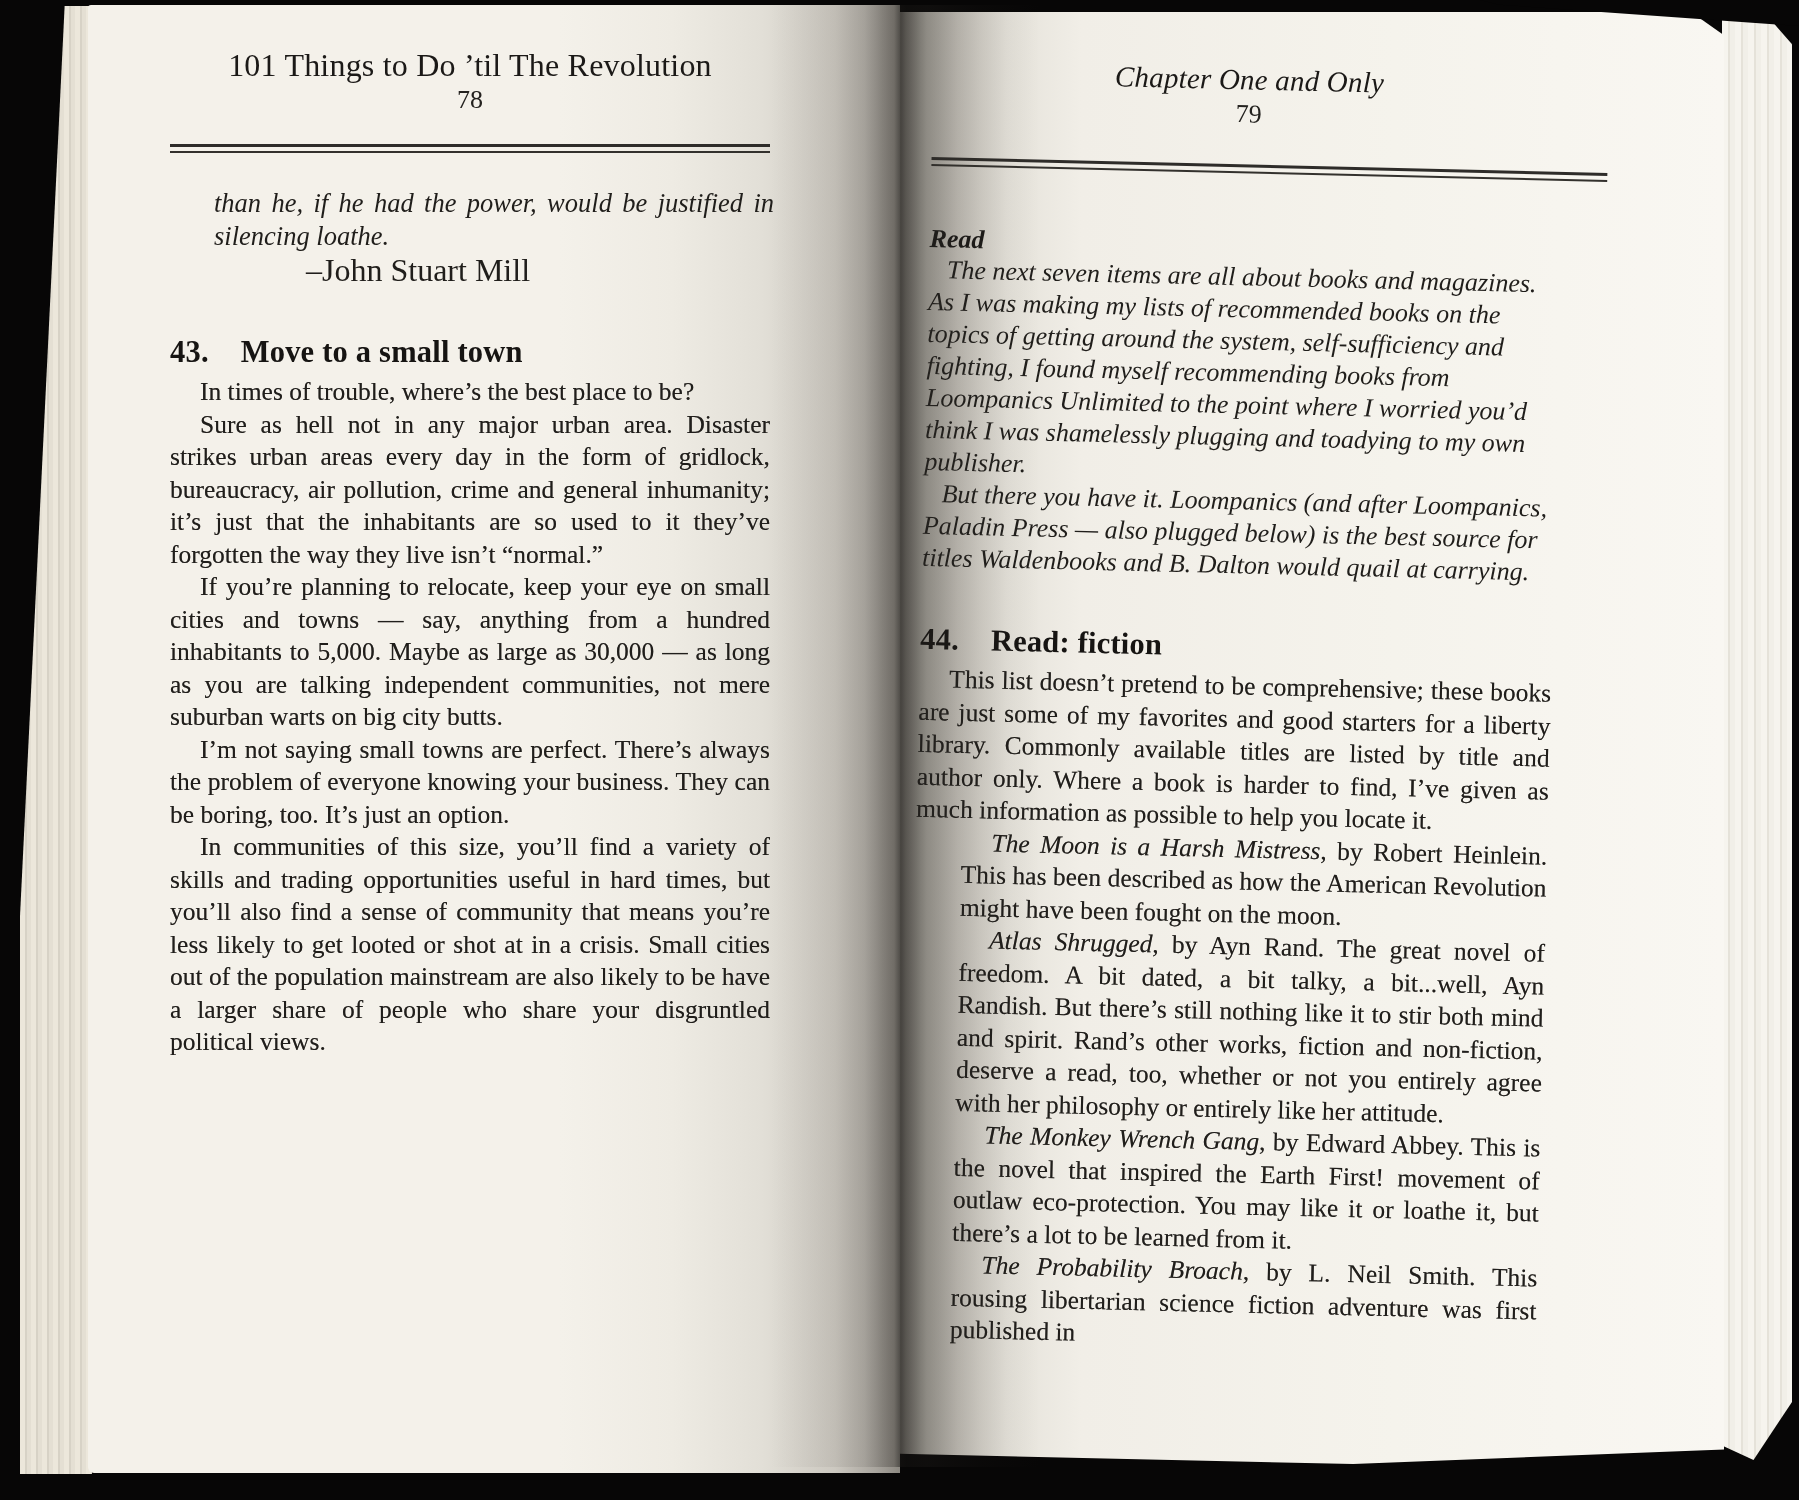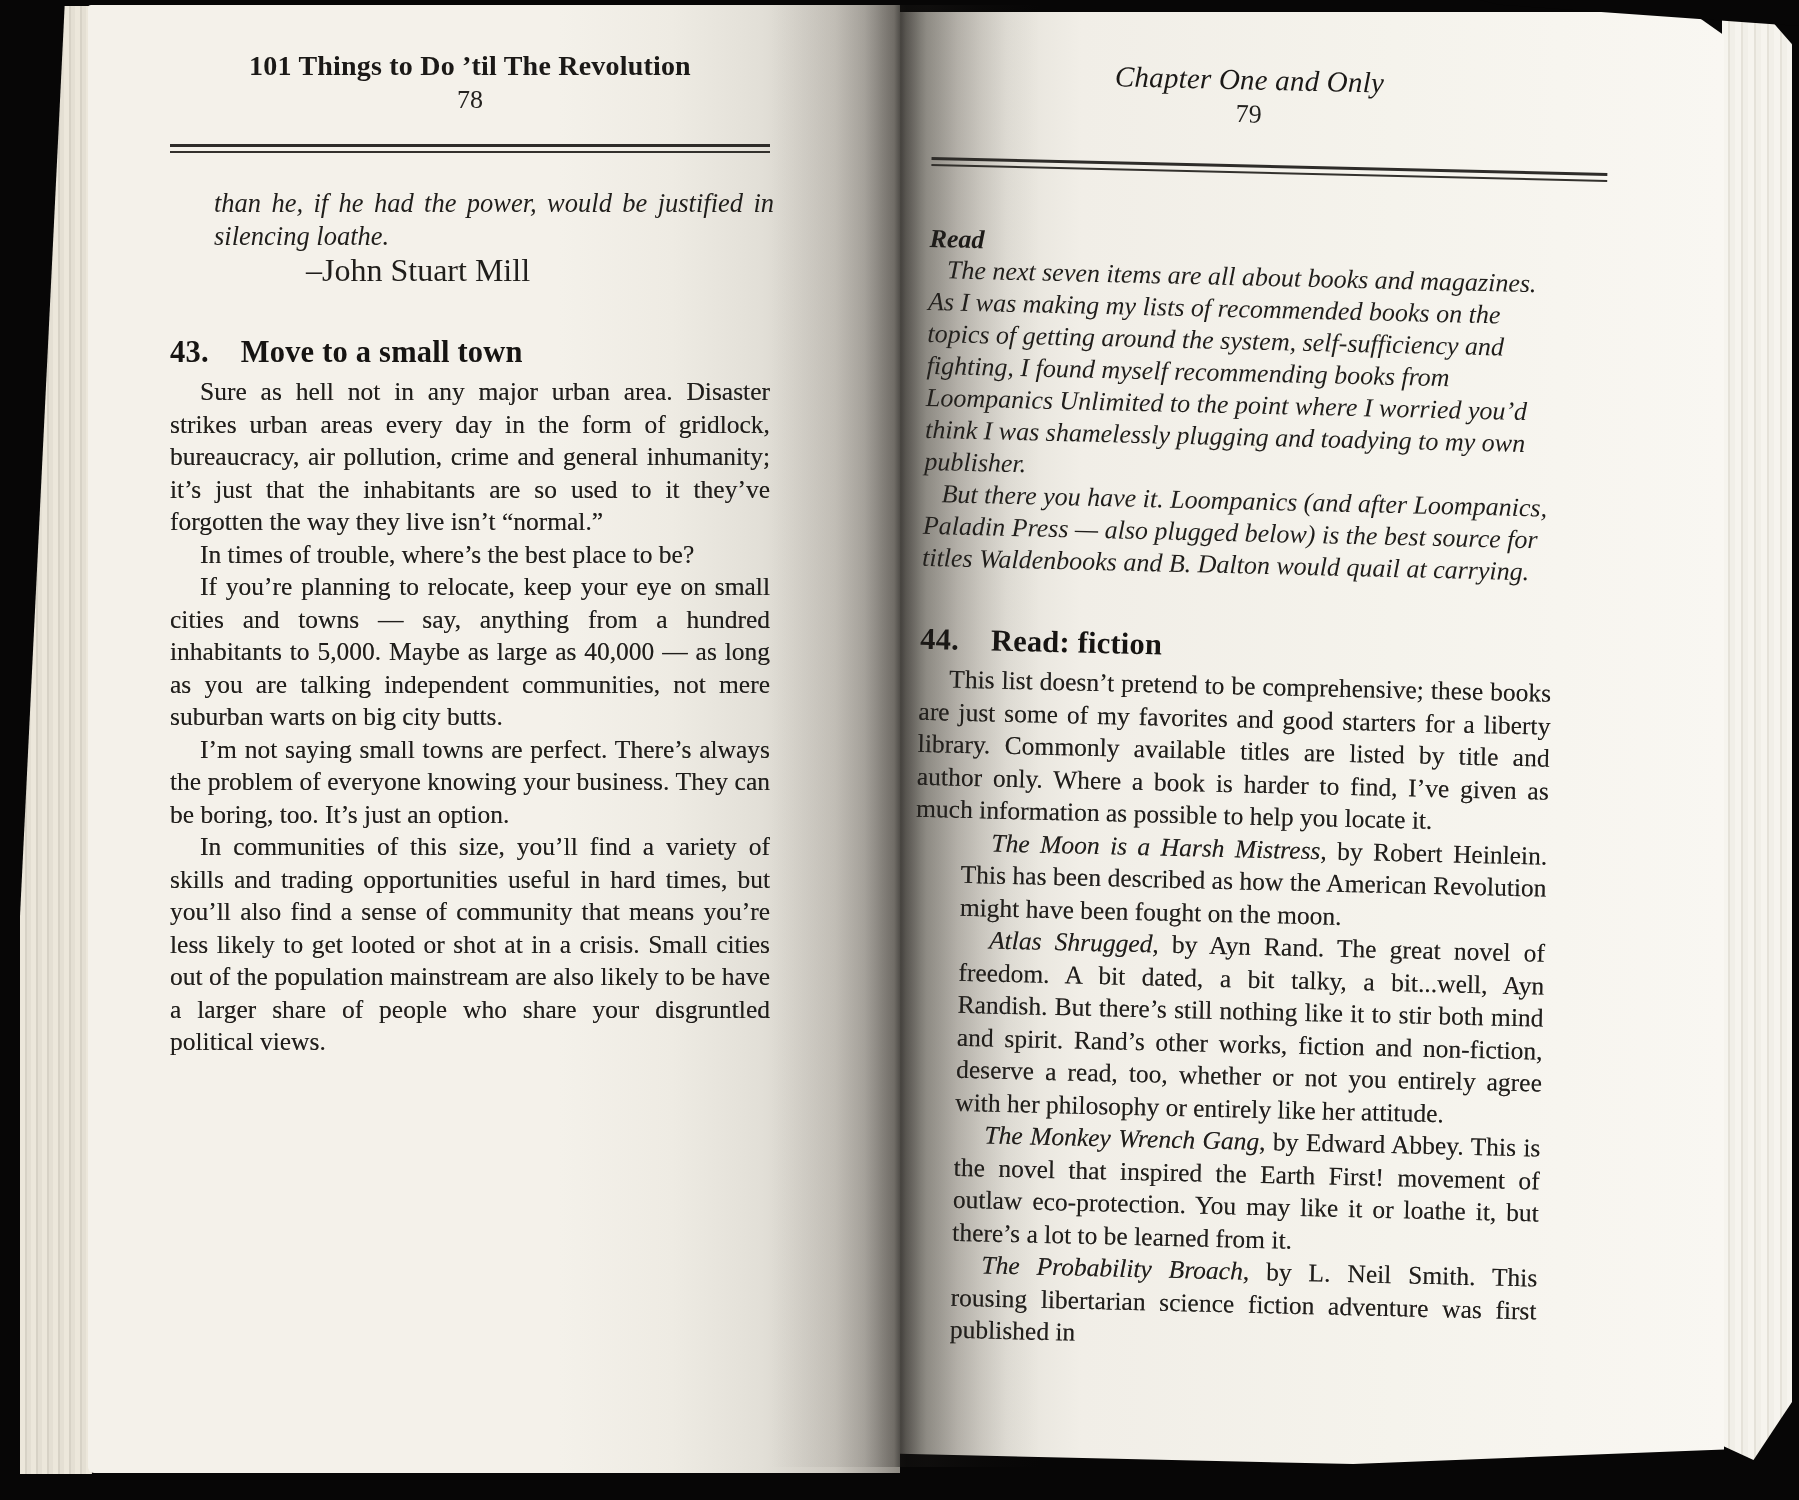--- a/index.html
+++ b/index.html
@@ -55,21 +55,21 @@
   .corner-wedge{
     position:absolute;left:1480px;top:0;width:319px;height:26px;
     background:#070606;
     clip-path:polygon(0 0,100% 0,100% 100%,6% 18%);
   }
   
   .inner{position:absolute;top:0;}
   .lp-inner{left:82px;width:600px;}
   .rp-inner{left:35px;width:632px;transform:rotate(1.35deg);transform-origin:0 0;}
   .running-title{
-    text-align:center;font-weight:bold;font-size:28px;line-height:33px;
+    text-align:center;font-weight:normal;font-size:32px;line-height:33px;
     margin-top:44px;letter-spacing:.2px;color:#1b1917;
   }
   .running-title.it{font-style:italic;font-weight:normal;font-size:29px;}
   .running-page{
     text-align:center;font-size:26px;line-height:32px;margin-top:2px;color:#24221f;
   }
   .double-rule{
     border-top:3px solid #2e2c29;border-bottom:2px solid #33312d;
     height:4px;margin-top:28px;
   }
@@ -116,23 +116,23 @@
         <div class="jline">than he, if he had the power, would be justified in</div>
         <div>silencing loathe.</div>
         <div class="attr">–John Stuart Mill</div>
       </div>
 
       <div class="section-head">
         <span class="num">43.</span><span>Move to a small town</span>
       </div>
 
       <div class="body-text">
+        <p>In times of trouble, where’s the best place to be?</p>
         <p>Sure as hell not in any major urban area. Disaster strikes urban areas every day in the form of gridlock, bureaucracy, air pollution, crime and general inhumanity; it’s just that the inhabitants are so used to it they’ve forgotten the way they live isn’t “normal.”</p>
-        <p>In times of trouble, where’s the best place to be?</p>
-        <p>If you’re planning to relocate, keep your eye on small cities and towns — say, anything from a hundred inhabitants to 5,000. Maybe as large as 40,000 — as long as you are talking independent communities, not mere suburban warts on big city butts.</p>
+        <p>If you’re planning to relocate, keep your eye on small cities and towns — say, anything from a hundred inhabitants to 5,000. Maybe as large as 30,000 — as long as you are talking independent communities, not mere suburban warts on big city butts.</p>
         <p>I’m not saying small towns are perfect. There’s always the problem of everyone knowing your business. They can be boring, too. It’s just an option.</p>
         <p>In communities of this size, you’ll find a variety of skills and trading opportunities useful in hard times, but you’ll also find a sense of community that means you’re less likely to get looted or shot at in a crisis. Small cities out of the population mainstream are also likely to be have a larger share of people who share your disgruntled political views.</p>
       </div>
 
     </div>
   </div>
 
   <div class="page right-page">
     <div class="inner rp-inner">
 

